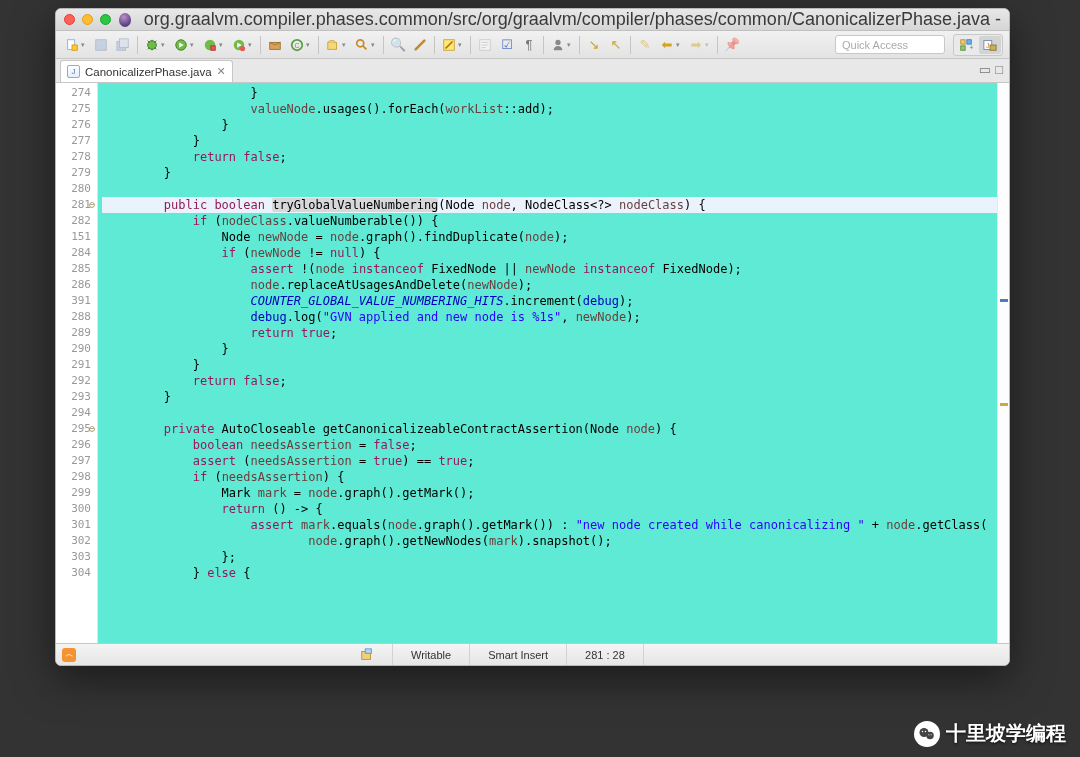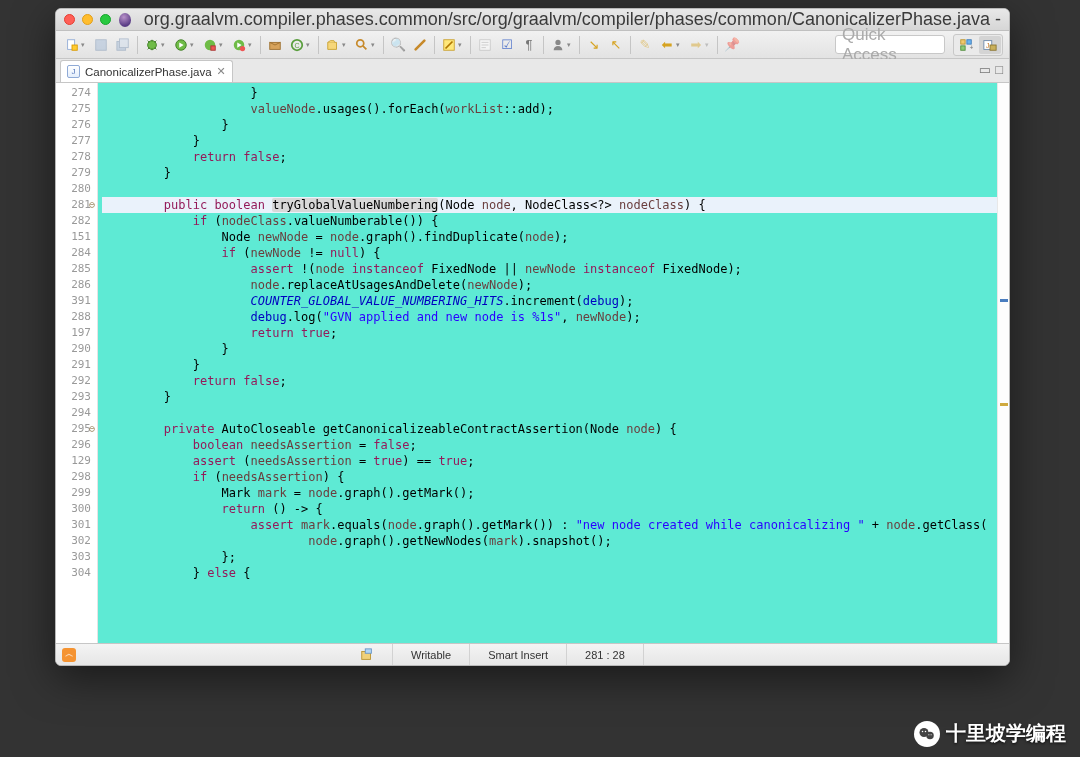--- a/index.html
+++ b/index.html
@@ -65,21 +65,21 @@
   }
   .toolbar .sep {
     width: 1px; height: 18px; background: #c5c5c5; margin: 0 2px;
   }
   .toolbar .dropdown-arr { font-size: 7px; color: #888; margin-left:-3px; width:8px; }
   .toolbar .spacer { flex: 1; }
   .quick-access {
     width: 110px; height: 19px;
     border: 1px solid #c8c8c8;
     border-radius: 3px;
-    font-size: 17px;
+    font-size: 11px;
     color: #aaa;
     padding: 0 6px;
     display: flex; align-items: center;
     background: #fff;
     margin-right: 6px;
   }
   .persp-group {
     display:flex; gap:2px; border:1px solid #c8c8c8; border-radius:3px;
     padding:1px; background:#eaeaea;
   }
@@ -384,29 +384,29 @@
         <div class="ln">279</div>
         <div class="ln">280</div>
         <div class="ln">281<span class="fold">⊖</span></div>
         <div class="ln">282</div>
         <div class="ln">151</div>
         <div class="ln">284</div>
         <div class="ln">285</div>
         <div class="ln">286</div>
         <div class="ln">391</div>
         <div class="ln">288</div>
-        <div class="ln">197</div>
+        <div class="ln">289</div>
         <div class="ln">290</div>
         <div class="ln">291</div>
         <div class="ln">292</div>
         <div class="ln">293</div>
         <div class="ln">294</div>
         <div class="ln">295<span class="fold">⊖</span></div>
         <div class="ln">296</div>
-        <div class="ln">129</div>
+        <div class="ln">297</div>
         <div class="ln">298</div>
         <div class="ln">299</div>
         <div class="ln">300</div>
         <div class="ln">301</div>
         <div class="ln">302</div>
         <div class="ln">303</div>
         <div class="ln">304</div>
       </div>
     <div class="code" id="code"><div class="line">                    }</div><div class="line">                    <span class="var">valueNode</span>.usages().forEach(<span class="var">workList</span>::<span class="method">add</span>);</div><div class="line">                }</div><div class="line">            }</div><div class="line">            <span class="kw">return </span><span class="kw">false</span>;</div><div class="line">        }</div><div class="line"></div><div class="line hl-line">        <span class="kw">public </span><span class="kw">boolean </span><span class="hl-range">tryGlobalValueNumbering</span>(Node <span class="var">node</span>, NodeClass&lt;?&gt; <span class="var">nodeClass</span>) {</div><div class="line">            <span class="kw">if </span>(<span class="var">nodeClass</span>.valueNumberable()) {</div><div class="line">                Node <span class="var">newNode</span> = <span class="var">node</span>.graph().findDuplicate(<span class="var">node</span>);</div><div class="line">                <span class="kw">if </span>(<span class="var">newNode</span> != <span class="kw">null</span>) {</div><div class="line">                    <span class="kw">assert </span>!(<span class="var">node</span> <span class="kw">instanceof </span>FixedNode || <span class="var">newNode</span> <span class="kw">instanceof </span>FixedNode);</div><div class="line">                    <span class="var">node</span>.replaceAtUsagesAndDelete(<span class="var">newNode</span>);</div><div class="line">                    <span class="const">COUNTER_GLOBAL_VALUE_NUMBERING_HITS</span>.increment(<span class="field">debug</span>);</div><div class="line">                    <span class="field">debug</span>.log(<span class="string">"GVN applied and new node is %1s"</span>, <span class="var">newNode</span>);</div><div class="line">                    <span class="kw">return </span><span class="kw">true</span>;</div><div class="line">                }</div><div class="line">            }</div><div class="line">            <span class="kw">return </span><span class="kw">false</span>;</div><div class="line">        }</div><div class="line"></div><div class="line">        <span class="kw">private </span>AutoCloseable getCanonicalizeableContractAssertion(Node <span class="var">node</span>) {</div><div class="line">            <span class="kw">boolean </span><span class="var">needsAssertion</span> = <span class="kw">false</span>;</div><div class="line">            <span class="kw">assert </span>(<span class="var">needsAssertion</span> = <span class="kw">true</span>) == <span class="kw">true</span>;</div><div class="line">            <span class="kw">if </span>(<span class="var">needsAssertion</span>) {</div><div class="line">                Mark <span class="var">mark</span> = <span class="var">node</span>.graph().getMark();</div><div class="line">                <span class="kw">return </span>() -&gt; {</div><div class="line">                    <span class="kw">assert </span><span class="var">mark</span>.equals(<span class="var">node</span>.graph().getMark()) : <span class="string">"new node created while canonicalizing "</span> + <span class="var">node</span>.getClass(</div><div class="line">                            <span class="var">node</span>.graph().getNewNodes(<span class="var">mark</span>).snapshot();</div><div class="line">                };</div><div class="line">            } <span class="kw">else </span>{</div></div>
     <div class="right-ruler" id="ruler">

